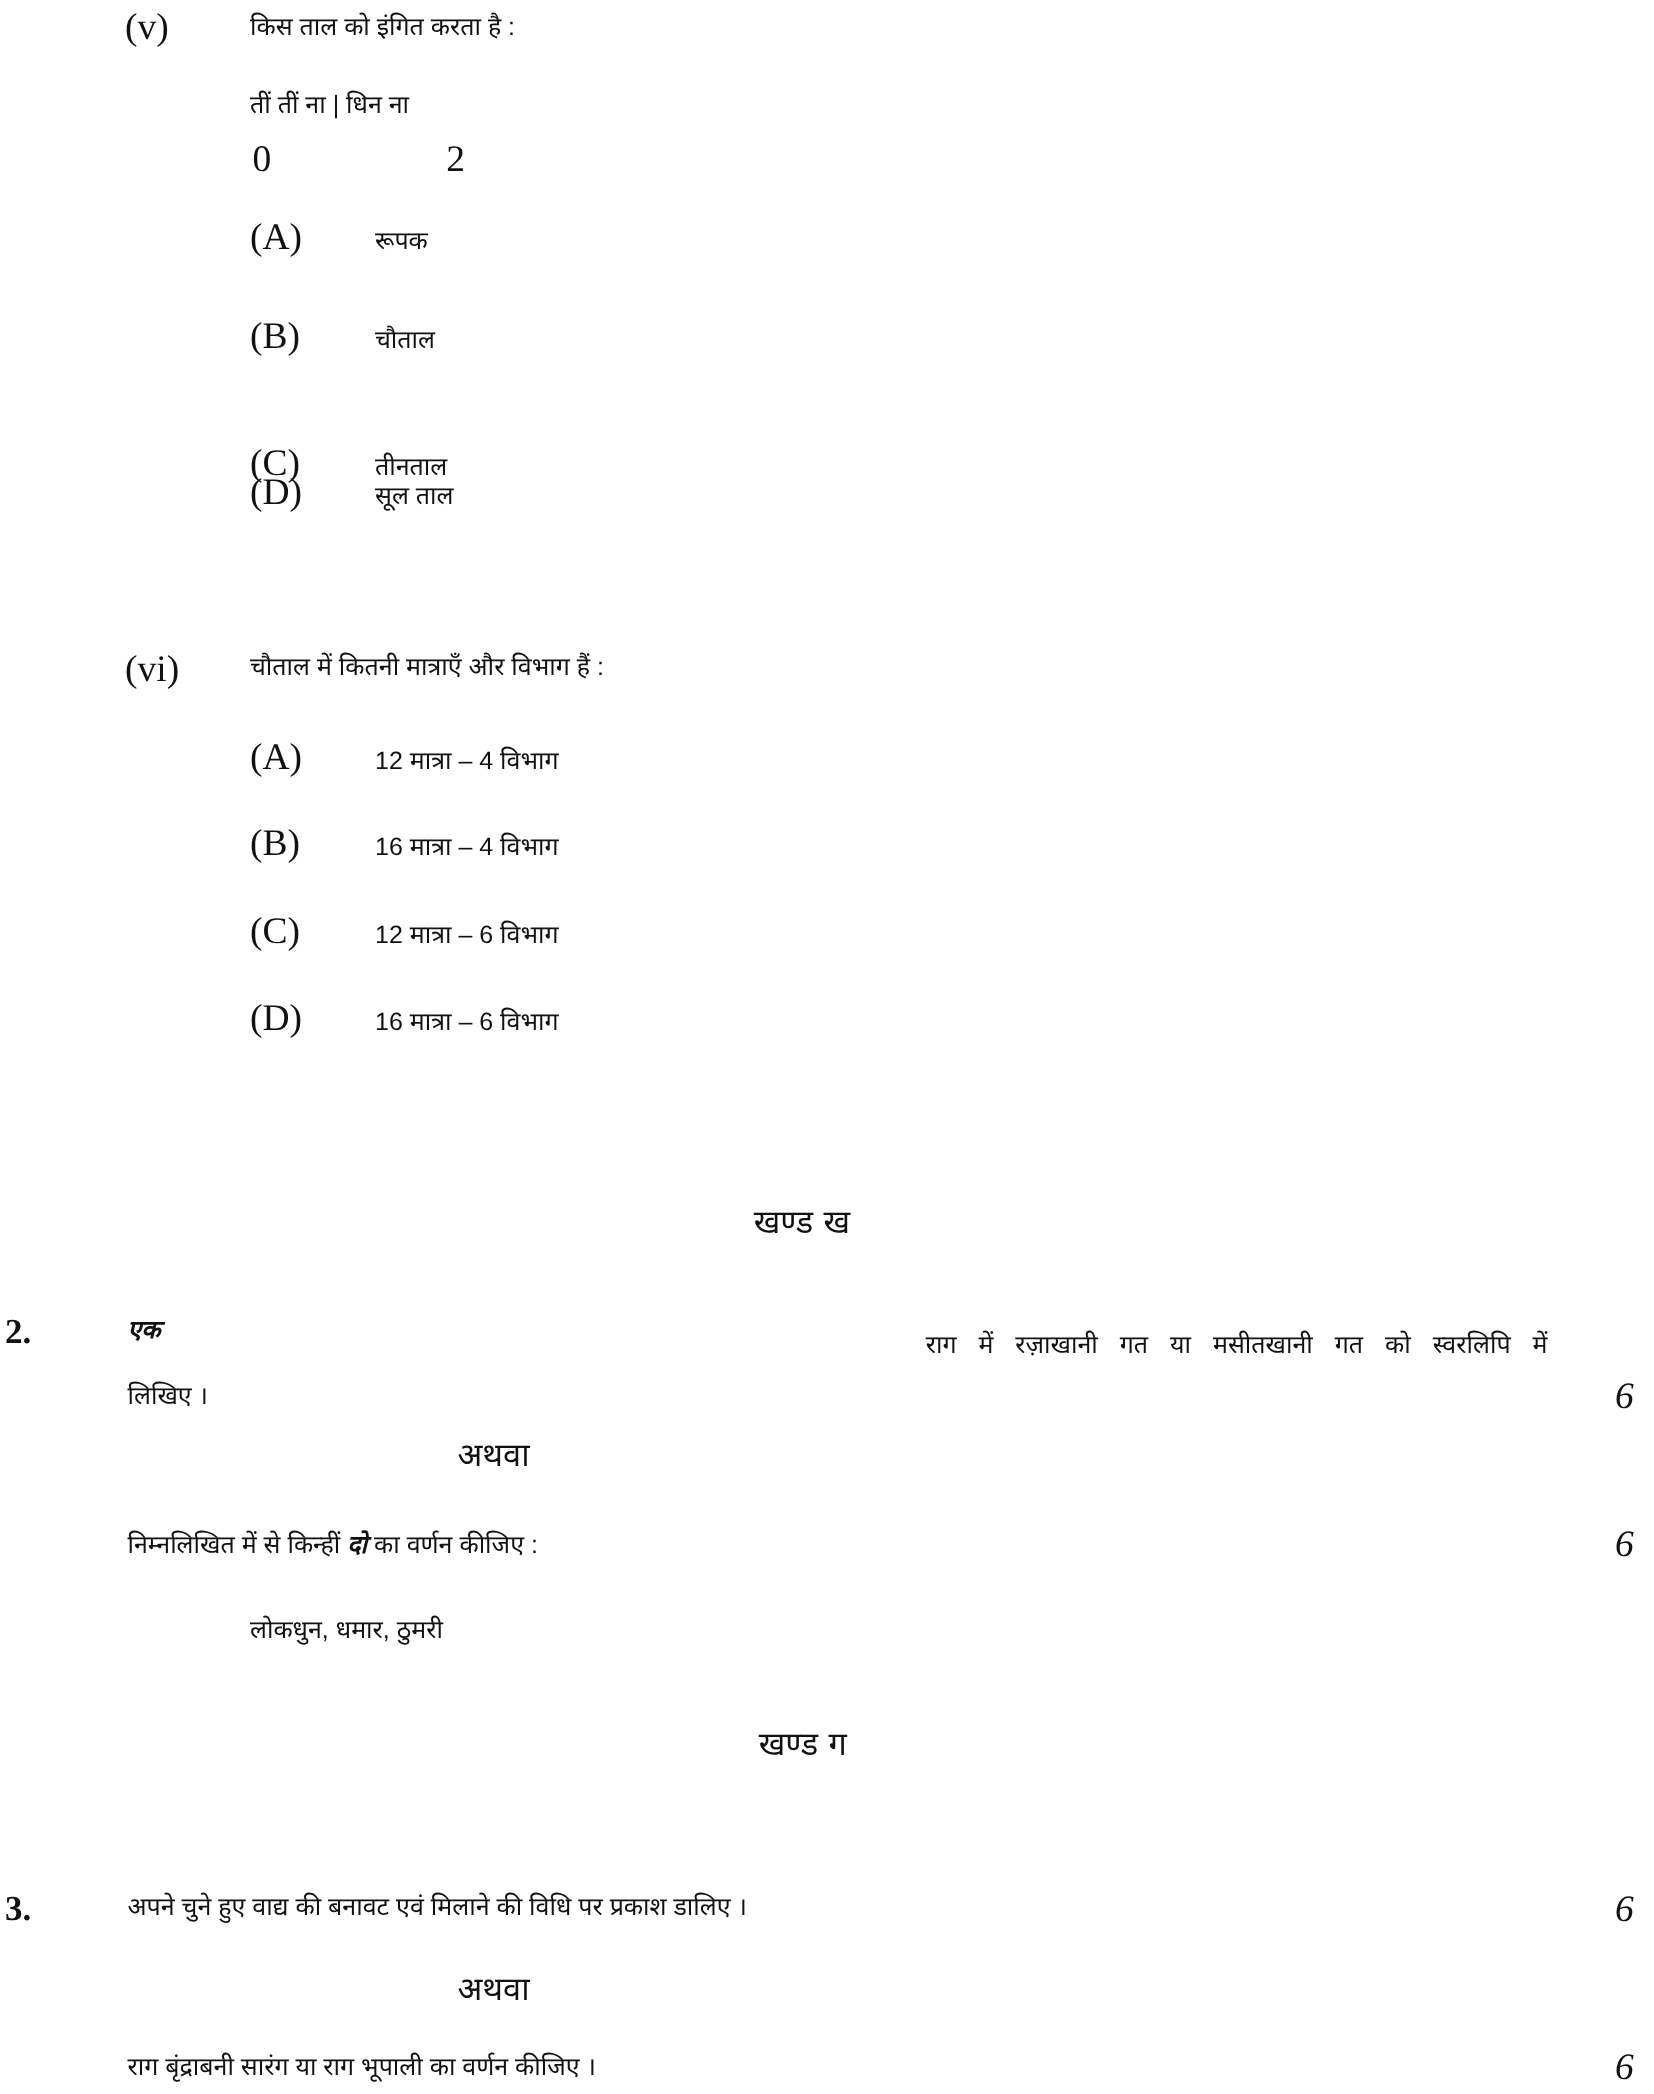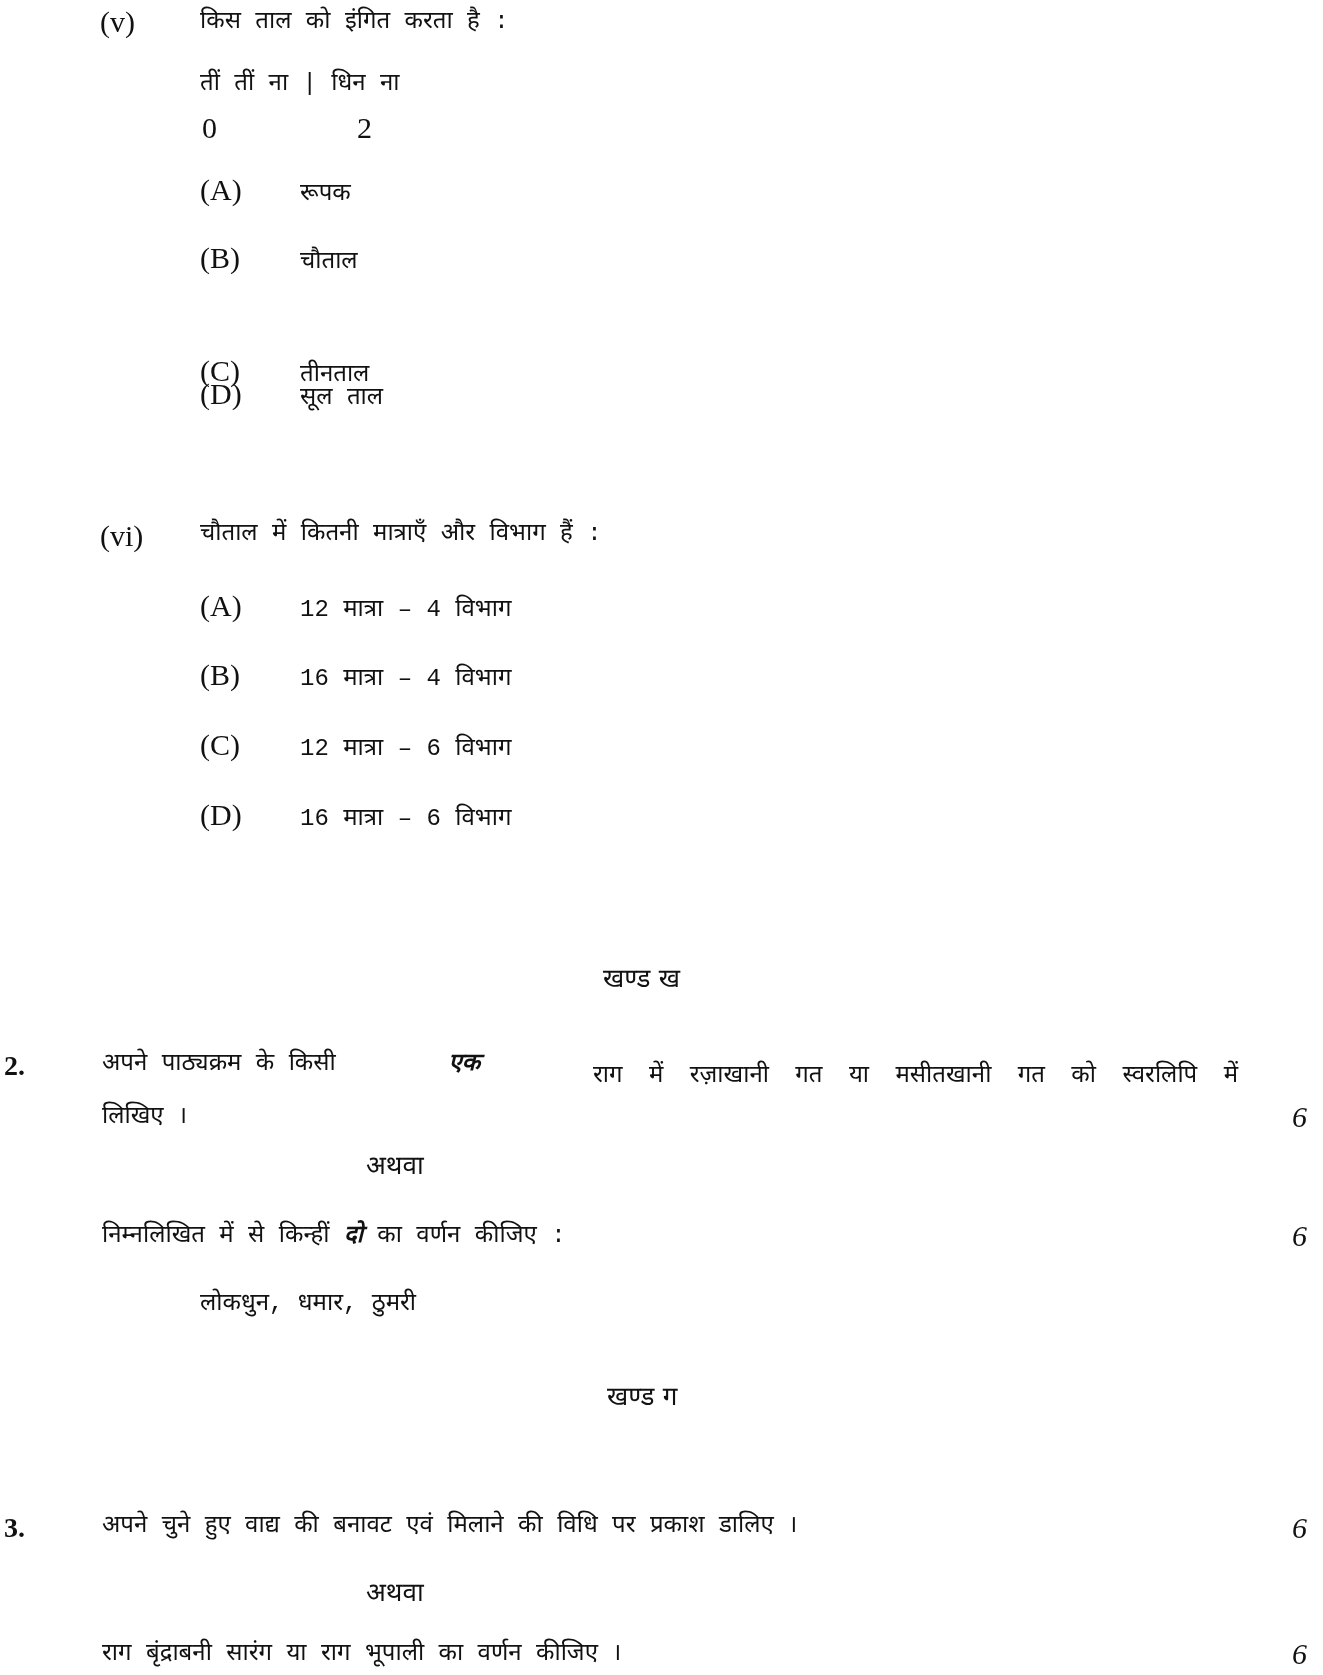--- a/index.html
+++ b/index.html
@@ -3,40 +3,40 @@
   <meta charset="utf-8">
   <style>
     html, body { margin: 0; padding: 0; background: #ffffff; }
     body {
       width: 1323px; height: 1675px; position: relative; overflow: hidden;
       font-family: "Liberation Serif", "DejaVu Serif", serif;
       color: #111111;
     }
     .abs { position: absolute; white-space: nowrap; }
     .roman { font-family: "Liberation Serif", "DejaVu Serif", serif; font-size: 30px; line-height: 36px; }
-    .hin { font-family: Liberation Mono, monospace; font-size: 24px; line-height: 40px; }
+    .hin { font-family: Liberation Sans, sans-serif; font-size: 20px; line-height: 40px; }
     .ital { font-style: italic; font-weight: bold; }
     .marks { font-family: "Liberation Serif", "DejaVu Serif", serif; font-style: italic; font-size: 30px; line-height: 36px; }
     .qnum { font-family: "Liberation Serif", "DejaVu Serif", serif; font-weight: bold; font-size: 28px; line-height: 36px; }
     .heading { font-family: "DejaVu Sans", "Liberation Sans", sans-serif; font-weight: normal; font-size: 26px; line-height: 36px; }
     .opt-label { display: inline-block; width: 100px; }
   </style>
 </head>
 <body>
 
 <div class="abs roman" style="left:100px; top:4px;">(v)</div>
 <div class="abs hin" style="left:200px; top:2px;">किस ताल को इंगित करता है :</div>
 <div class="abs hin" style="left:200px; top:64px;">तीं तीं ना | धिन ना</div>
 <div class="abs roman" style="left:202px; top:110px;">0</div>
 <div class="abs roman" style="left:357px; top:110px;">2</div>
 
 <div class="abs" style="left:200px; top:172px;">
   <span class="roman opt-label">(A)</span><span class="hin">रूपक</span>
 </div>
-<div class="abs" style="left:200px; top:240px;">
+<div class="abs" style="left:200px; top:251px;">
   <span class="roman opt-label">(B)</span><span class="hin">चौताल</span>
 </div>
 <div class="abs" style="left:200px; top:324px;margin-top:29px;">
   <span class="roman opt-label">(C)</span><span class="hin">तीनताल</span>
 </div>
 <div class="abs" style="left:200px; top:376px;">
   <span class="roman opt-label">(D)</span><span class="hin">सूल ताल</span>
 </div>
 
 <div class="abs roman" style="left:100px; top:518px;">(vi)</div>
@@ -52,21 +52,20 @@
   <span class="roman opt-label">(C)</span><span class="hin">12 मात्रा – 6 विभाग</span>
 </div>
 <div class="abs" style="left:200px; top:797px;">
   <span class="roman opt-label">(D)</span><span class="hin">16 मात्रा – 6 विभाग</span>
 </div>
 
 <div class="abs heading" style="left:603px; top:960px;">खण्ड ख</div>
 
 <div class="abs qnum" style="left:4px; top:1048px;">2.</div>
 <div class="abs hin" style="left:102px; top:1044px; width:1136px; display:flex; justify-content:space-between;">
-  <span>अपने पाठ्यक्रम के किसी</span>
   <span class="ital">एक</span>
   <span style="word-spacing:12px;margin-top:12px;">राग में रज़ाखानी गत या मसीतखानी गत को स्वरलिपि में</span>
 </div>
 <div class="abs hin" style="left:102px; top:1097px;">लिखिए ।</div>
 <div class="abs marks" style="left:1292px; top:1099px;">6</div>
 
 <div class="abs heading" style="left:366px; top:1147px;">अथवा</div>
 
 <div class="abs hin" style="left:102px; top:1216px;">
   <span>निम्नलिखित में से किन्हीं</span>

